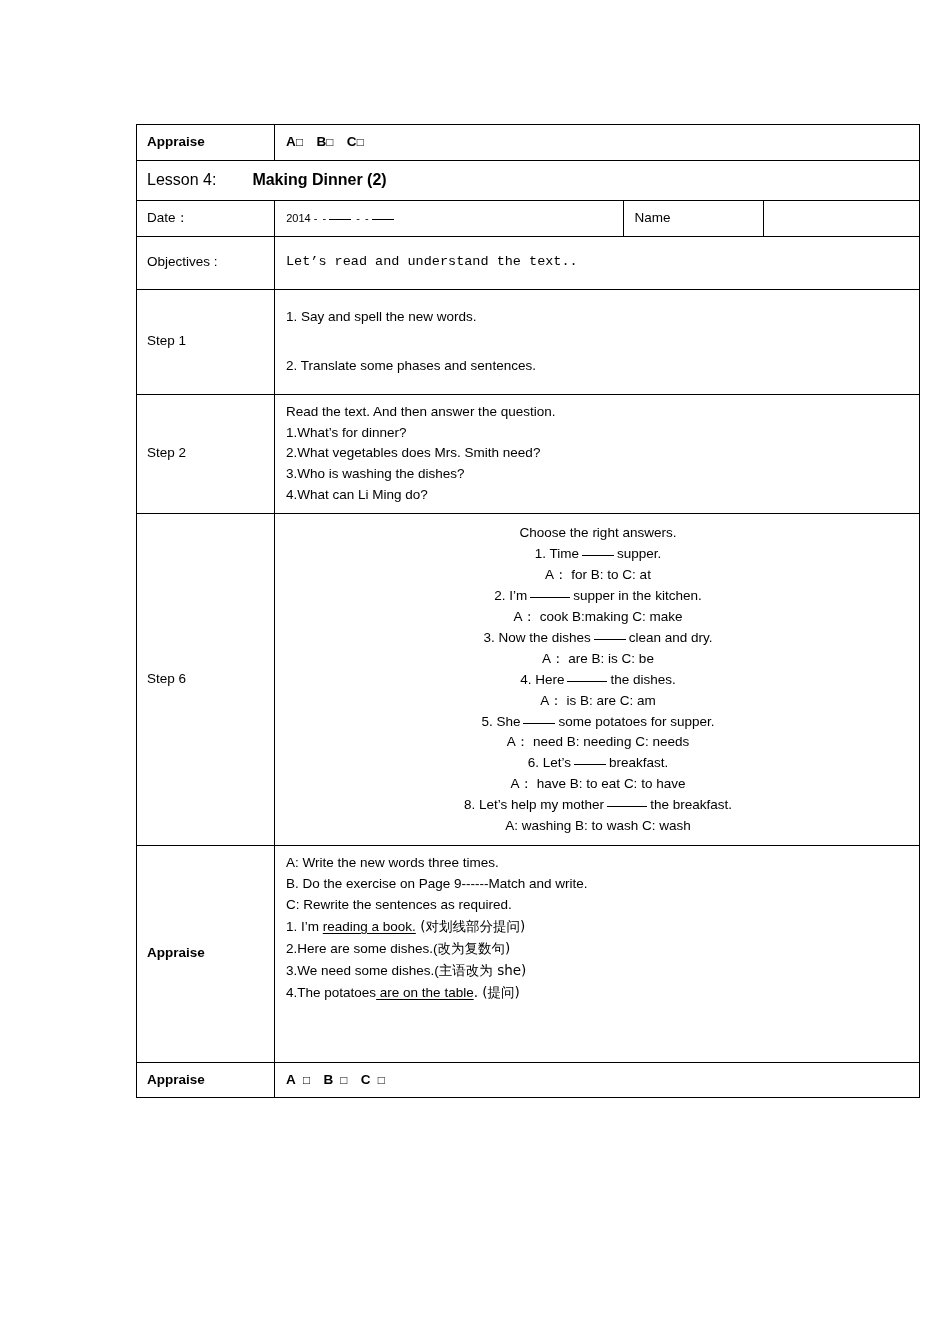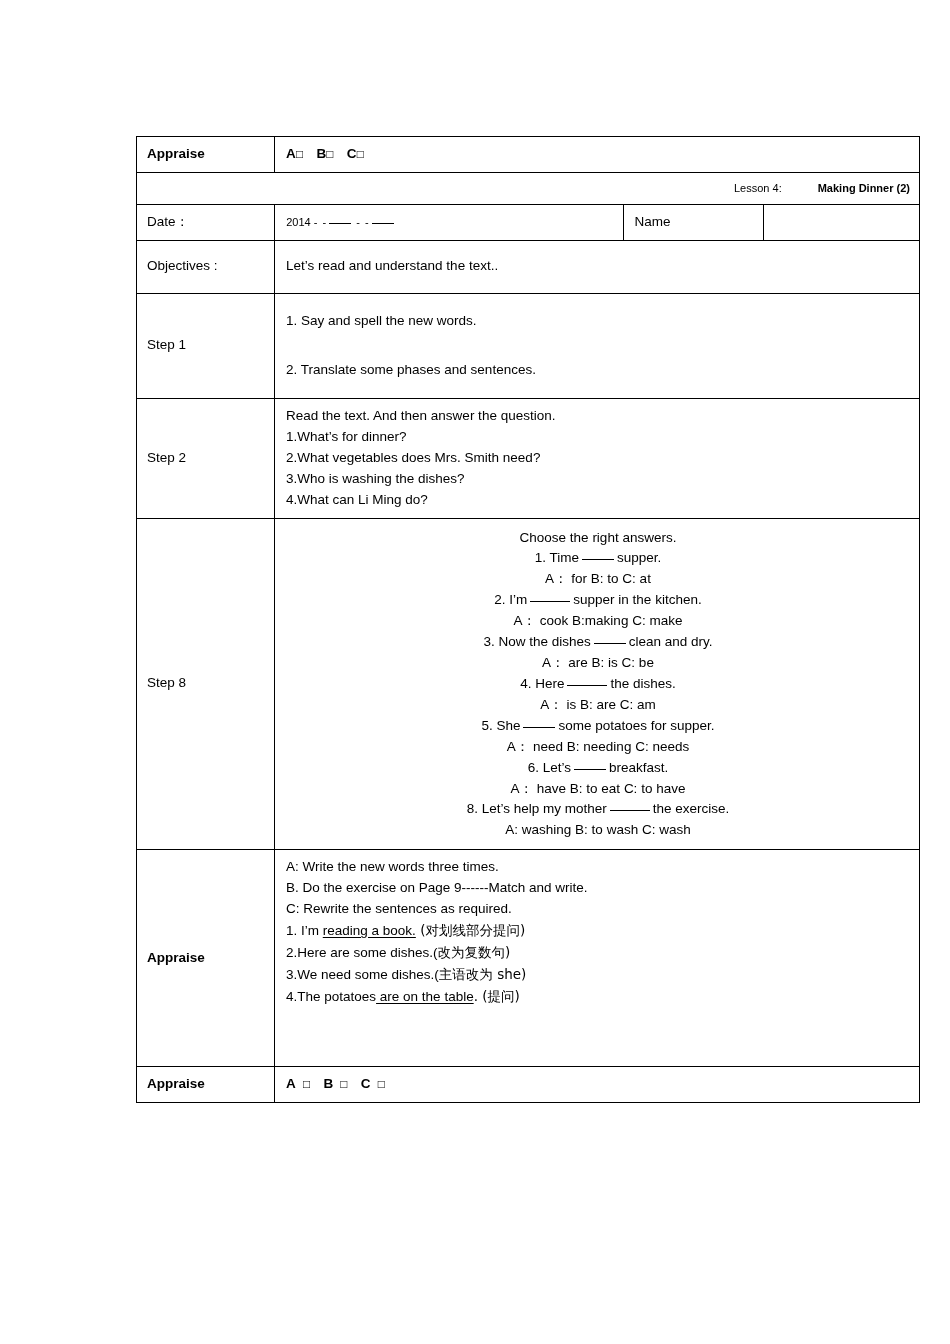--- a/index.html
+++ b/index.html
@@ -16,21 +16,21 @@
   }
   .page {
     position: relative;
     width: 950px;
     height: 1344px;
     overflow: hidden;
   }
   .sheet {
     position: absolute;
     left: 136px;
-    top: 136px;
+    top: 124px;
     width: 784px;
   }
   table.lesson-table {
     width: 784px;
     border-collapse: collapse;
     table-layout: fixed;
   }
   table.lesson-table td {
     border: 1px solid #000000;
     vertical-align: middle;
@@ -66,23 +66,22 @@
   }
   .gap-sm { display: inline-block; width: 7px; }
   .gap-md { display: inline-block; width: 13px; }
 
   .lesson-row td {
     height: 30px;
     border-left: 1px solid #000;
     border-right: 1px solid #000;
   }
   .lesson-title-line {
-    font-size: 11px;
+    font-size: 16px;
     white-space: nowrap;
-    text-align: right;
   }
   .lesson-title-line .lesson-no { font-weight: normal; }
   .lesson-title-line .lesson-name { font-weight: bold; margin-left: 36px; }
 
   .date-row td { height: 28px; }
   .date-value {
     font-size: 11px;
     white-space: nowrap;
   }
   .date-value .dash { letter-spacing: 1px; }
@@ -91,21 +90,21 @@
     width: 22px;
     border-bottom: 1px solid #000;
     margin: 0 2px;
     vertical-align: 2px;
   }
   .col-date-val { width: 348px; }
   .col-name-label { width: 140px; }
   .col-name-val { width: 156px; }
 
   .objectives-row td { height: 52px; margin-top: 36px; }
-  .objectives-text { padding-left: 11px; }
+  .objectives-text { padding-left: 11px; font-family: Liberation Mono, monospace; }
 
   .step1-row td { height: 104px; }
   .step1-line2 { margin-top: 28px; }
 
   .step-line { display: block; }
   .blank-u {
     display: inline-block;
     border-bottom: 1px solid #000;
     vertical-align: 2px;
     margin: 0 3px;
@@ -223,21 +222,21 @@
             <span class="step-line">1.What’s for dinner?</span>
             <span class="step-line">2.What vegetables does Mrs. Smith need?</span>
             <span class="step-line">3.Who is washing the dishes?</span>
             <span class="step-line">4.What can Li Ming do?</span>
           </div>
         </td>
       </tr>
 
       <tr>
         <td>
-          <div class="cell-pad label-text">Step  8</div>
+          <div class="cell-pad label-text">Step  6</div>
         </td>
         <td>
           <div class="cell-pad-content step3-cell">
             <span class="step-line">Choose the right answers.</span>
 
             <span class="step-line"><span>1. Time</span><span class="blank-u u4"></span><span>supper.</span></span>
             <span class="step-line opt-line">A：  for    B: to  C: at</span>
 
             <span class="step-line"><span>2. I’m</span><span class="blank-u u5"></span><span>supper in the kitchen.</span></span>
             <span class="step-line opt-line">A：  cook    B:making  C: make</span>
@@ -247,21 +246,21 @@
 
             <span class="step-line"><span>4. Here</span><span class="blank-u u5"></span><span>the dishes.</span></span>
             <span class="step-line opt-line">A：  is   B: are  C: am</span>
 
             <span class="step-line"><span>5. She</span><span class="blank-u u4"></span><span>some potatoes for supper.</span></span>
             <span class="step-line opt-line">A：  need   B: needing  C: needs</span>
 
             <span class="step-line"><span>6. Let’s</span><span class="blank-u u4"></span><span>breakfast.</span></span>
             <span class="step-line opt-line">A：  have    B: to eat  C: to have</span>
 
-            <span class="step-line"><span>8. Let’s help my mother</span><span class="blank-u u5"></span><span>the exercise.</span></span>
+            <span class="step-line"><span>8. Let’s help my mother</span><span class="blank-u u5"></span><span>the breakfast.</span></span>
             <span class="step-line opt-line">A: washing   B: to wash  C: wash</span>
           </div>
         </td>
       </tr>
 
       <tr>
         <td>
           <div class="cell-pad label-text label-bold">Appraise</div>
         </td>
         <td>

